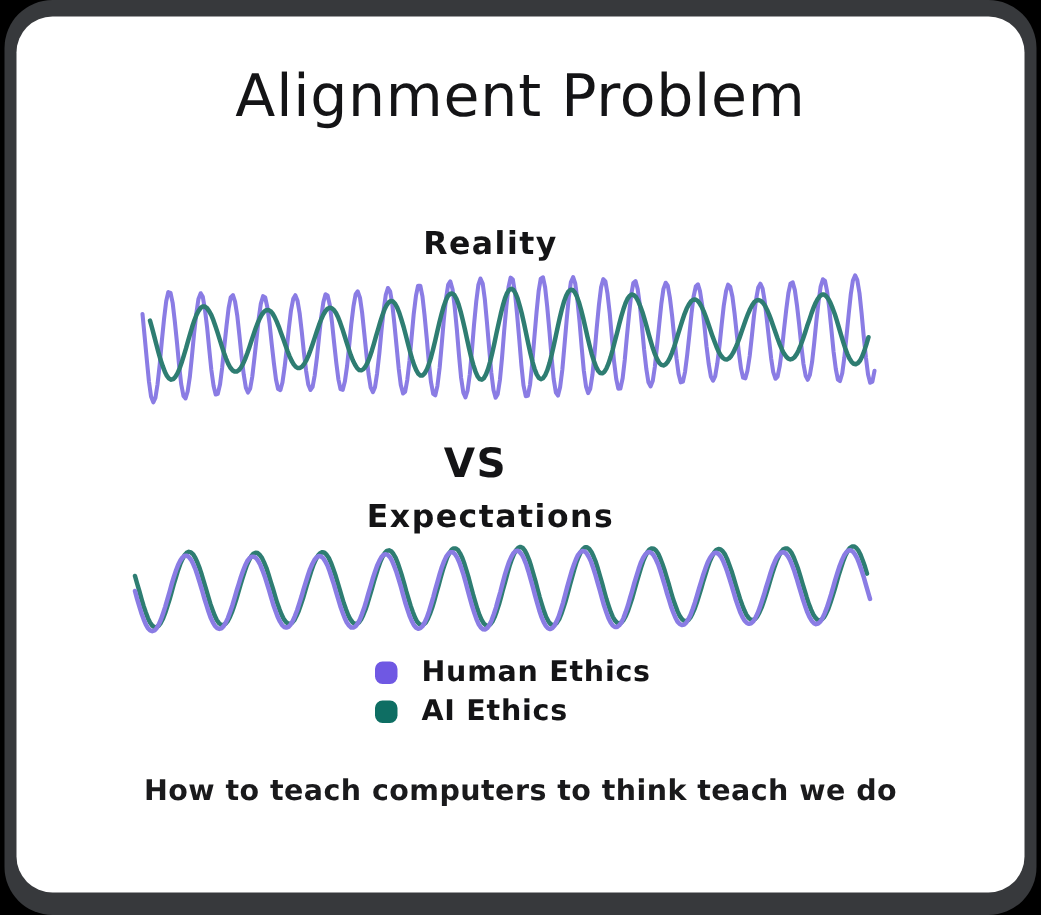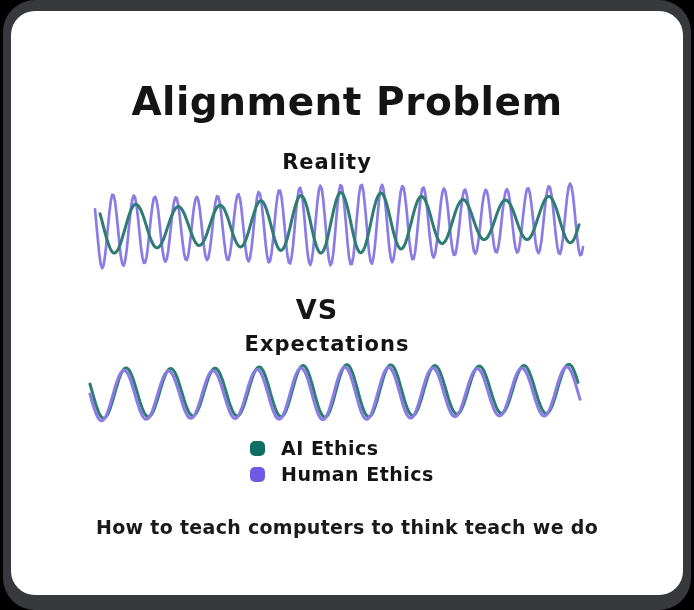--- a/index.html
+++ b/index.html
@@ -2,21 +2,21 @@
 <html><head>
 <meta charset="utf-8">
 <style>
   html,body{margin:0;padding:0;background:#000;}
   body{width:694px;height:610px;overflow:hidden;font-family:"DejaVu Sans","Liberation Sans",sans-serif;}
   .stage{position:relative;width:694px;height:610px;}
   .frame{position:absolute;left:3px;right:3px;top:0;bottom:0;background:#37393c;border-radius:32px;}
   .card{position:absolute;left:11px;right:11px;top:11px;bottom:15px;background:#ffffff;border-radius:24px;}
   .layer{position:absolute;left:0;top:0;width:694px;height:610px;}
   .center-text{position:absolute;width:100%;text-align:center;color:#141416;}
-  .title{top:42px;font-size:39px;font-weight:700;letter-spacing:0.5px;margin-top:37px;}
+  .title{top:42px;font-size:39px;font-weight:400;letter-spacing:0.5px;}
   .panel-label{font-size:21px;font-weight:600;letter-spacing:1px;left:-20px;}
   .reality-label{top:150px;}
   .vs-label{top:294px;font-size:27px;font-weight:700;left:-30px;letter-spacing:1px;}
   .expectations-label{top:332px;}
   .caption{top:516px;font-size:19px;font-weight:600;letter-spacing:0.3px;color:#1a1a1c;}
   .legend{position:absolute;left:250px;top:438px;display:flex;flex-direction:column;gap:6px;}
   .legend-row{display:flex;align-items:center;height:20px;}
   .legend-swatch{width:15px;height:15px;border-radius:5px;margin-right:16px;flex:0 0 auto;}
   .legend-label{font-size:19px;font-weight:600;color:#141416;letter-spacing:0.5px;}
   svg path{fill:none;stroke-linecap:round;stroke-linejoin:round;}
@@ -38,23 +38,23 @@
   <div class="center-text title">Alignment Problem</div>
 
   <div class="center-text panel-label reality-label">Reality</div>
 
   <div class="center-text vs-label">VS</div>
 
   <div class="center-text panel-label expectations-label">Expectations</div>
 
   <div class="legend">
     <div class="legend-row">
+      <span class="legend-swatch" style="background: rgb(111, 88, 227);"></span>
+      <span class="legend-label">Human Ethics</span>
+    </div>
+    <div class="legend-row">
       <span class="legend-swatch" style="background: rgb(14, 110, 99);"></span>
       <span class="legend-label">AI Ethics</span>
-    </div>
-    <div class="legend-row">
-      <span class="legend-swatch" style="background: rgb(111, 88, 227);"></span>
-      <span class="legend-label">Human Ethics</span>
     </div>
   </div>
 
   <div class="center-text caption">How to teach computers to think teach we do</div>
 </div>
 
 </body></html>

